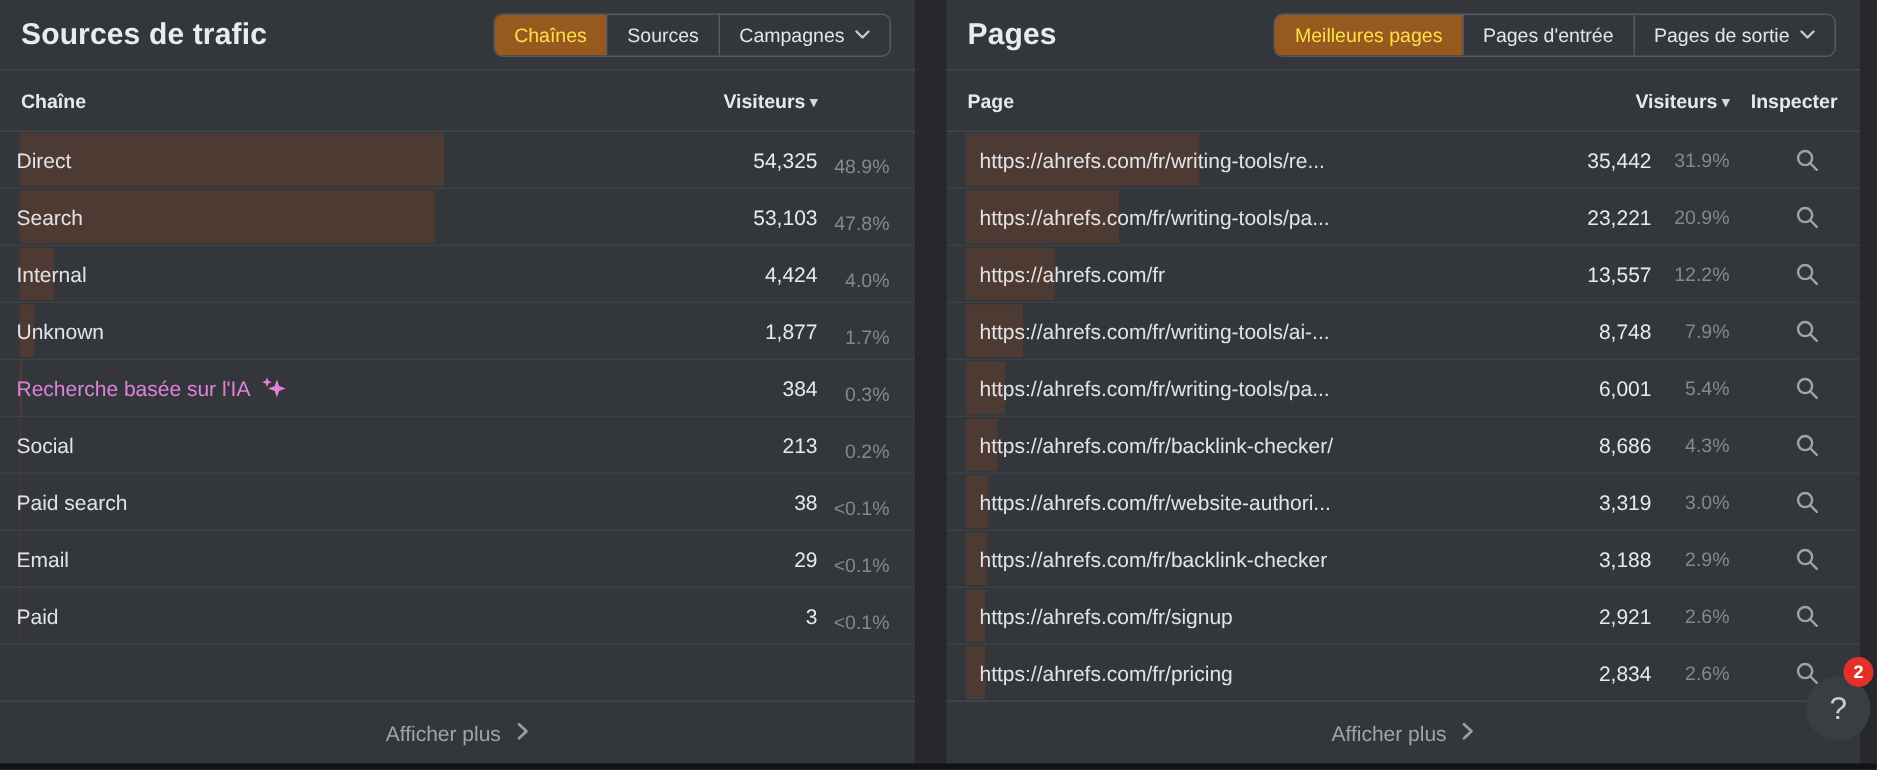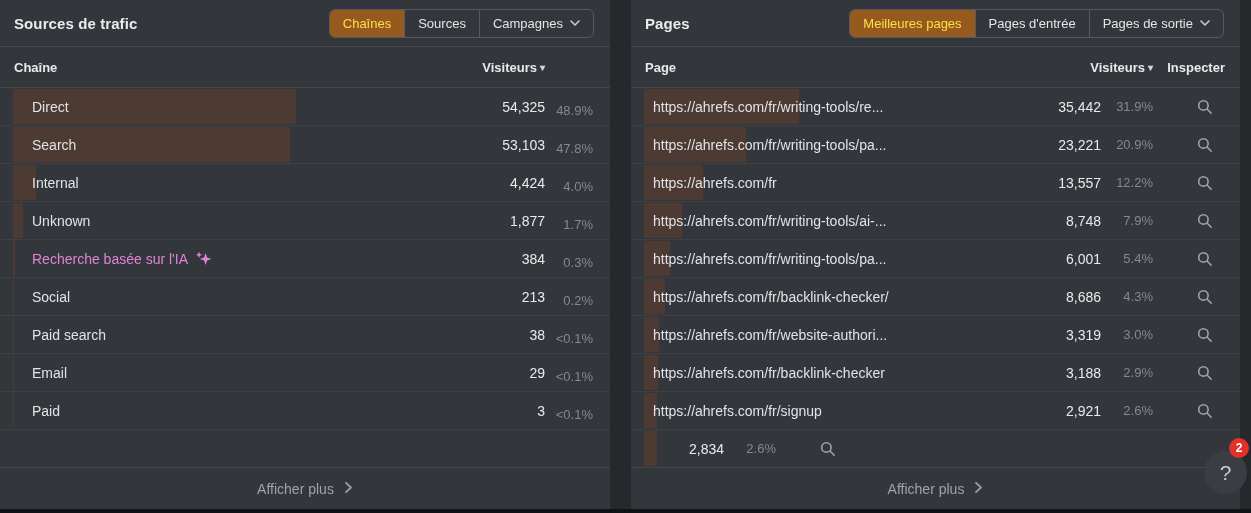--- a/index.html
+++ b/index.html
@@ -16,21 +16,21 @@
   }
   .panel{position:absolute;top:0;height:509px;background:#33363a;}
   .panel.left{left:0;width:610px;}
   .panel.right{left:631px;width:609px;}
   .bottom-strip{position:absolute;left:0;bottom:0;width:100%;height:4px;background:#111214;}
 
   .panel-head{
     height:47px;box-sizing:border-box;display:flex;align-items:center;
     justify-content:space-between;padding:0 16px 0 14px;border-bottom:1px solid #43464b;
   }
-  .panel-title{margin:0;font-size:15px;font-weight:bold;color:#eaebed;letter-spacing:.1px;}
+  .panel-title{margin:0;font-size:20px;font-weight:bold;color:#eaebed;letter-spacing:.1px;}
 
   .tabgroup{display:flex;border:1px solid #56595f;border-radius:6px;overflow:hidden;}
   .tab{
     appearance:none;background:transparent;border:none;border-left:1px solid #56595f;
     color:#e4e5e7;font-size:13px;font-family:inherit;padding:6px 13px;
     display:flex;align-items:center;gap:7px;cursor:pointer;line-height:15px;white-space:nowrap;
   }
   .tab:first-child{border-left:none;}
   .tab.active{background:var(--active-tab-bg);color:#fde047;}
 
@@ -44,21 +44,21 @@
   .h-vis{width:136px;text-align:right;white-space:nowrap;}
   .panel.right .h-vis{width:136px;}
   .h-inspect{width:72px;text-align:right;}
   .sort{font-size:10px;color:#d3d5d8;margin-left:3px;position:relative;top:-1px;}
 
   .rows{display:block;}
   .row{
     position:relative;height:38px;box-sizing:border-box;display:flex;align-items:center;
     border-bottom:1px solid #3d4044;cursor:pointer;
   }
-  .panel.left .row{padding:0 17px 0 23px;}
+  .panel.left .row{padding:0 17px 0 2px;}
   .panel.right .row{padding:0 15px 0 13px;}
   .bar{position:absolute;left:13px;top:1px;bottom:1px;background:var(--bar);z-index:0;}
   .cell{position:relative;z-index:1;}
   .c-label{flex:1;font-size:14px;color:#e2e3e6;display:flex;align-items:center;gap:7px;
     padding-left:9px;white-space:nowrap;overflow:hidden;}
   .c-label.ai{color:var(--ai-pink);}
   .c-num{width:80px;text-align:right;font-size:14px;color:#e9eaec;}
   .c-pct{width:52px;text-align:right;font-size:13px;color:#85888d;}
   .panel.left .c-pct{width:48px;margin-top:8px;}
   .c-inspect{width:72px;display:flex;justify-content:flex-end;padding-right:10px;box-sizing:border-box;}
@@ -383,20 +383,23 @@
                 <svg width="16" height="16" viewBox="0 0 16 16" fill="none" stroke="#9fa2a7" stroke-width="1.6">
                   <circle cx="6.4" cy="6.4" r="4.7"></circle>
                   <line x1="10" y1="10" x2="14.2" y2="14.2" stroke-linecap="round"></line>
                 </svg>
               </span>
             </button>
           </span>
         </div>
         <div class="row">
           <span class="bar" style="width: 12.6px;"></span>
+          <span class="cell c-label">
+            <span>https://ahrefs.com/fr/pricing</span>
+          </span>
           <span class="cell c-num">2,834</span>
           <span class="cell c-pct">2.6%</span>
           <span class="cell c-inspect">
             <button class="inspect-btn">
               <span style="display: flex;">
                 <svg width="16" height="16" viewBox="0 0 16 16" fill="none" stroke="#9fa2a7" stroke-width="1.6">
                   <circle cx="6.4" cy="6.4" r="4.7"></circle>
                   <line x1="10" y1="10" x2="14.2" y2="14.2" stroke-linecap="round"></line>
                 </svg>
               </span>

